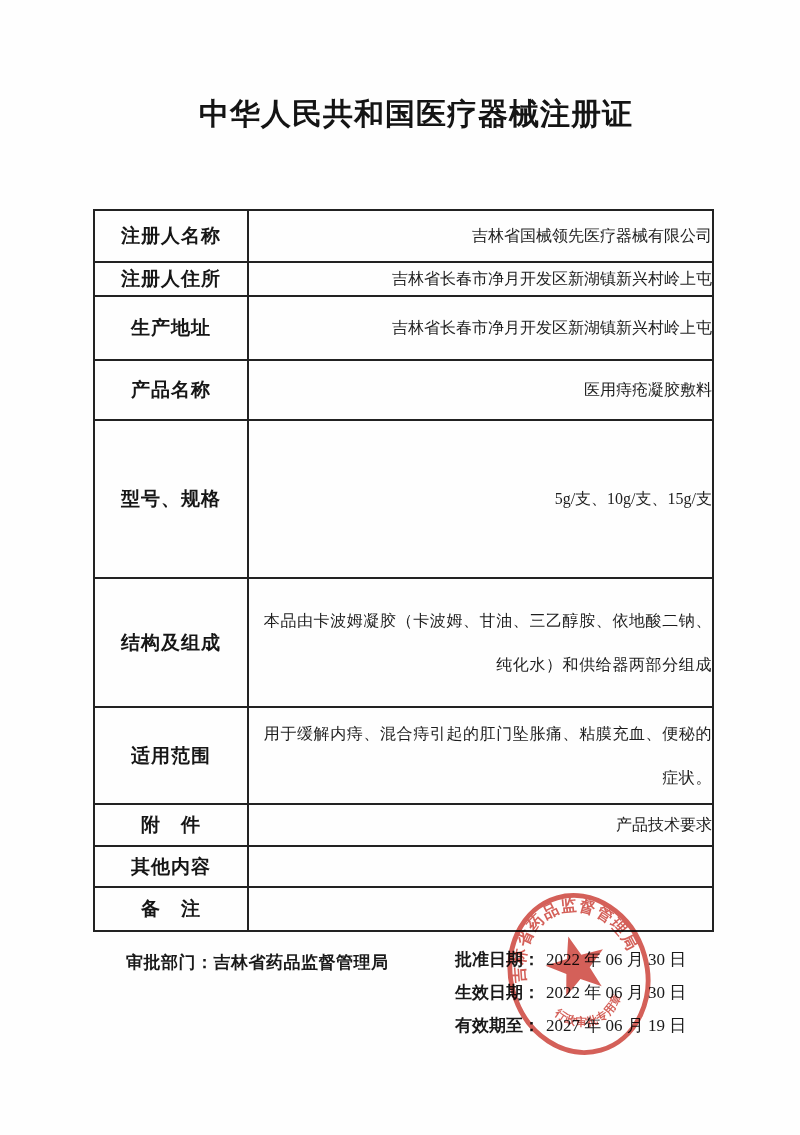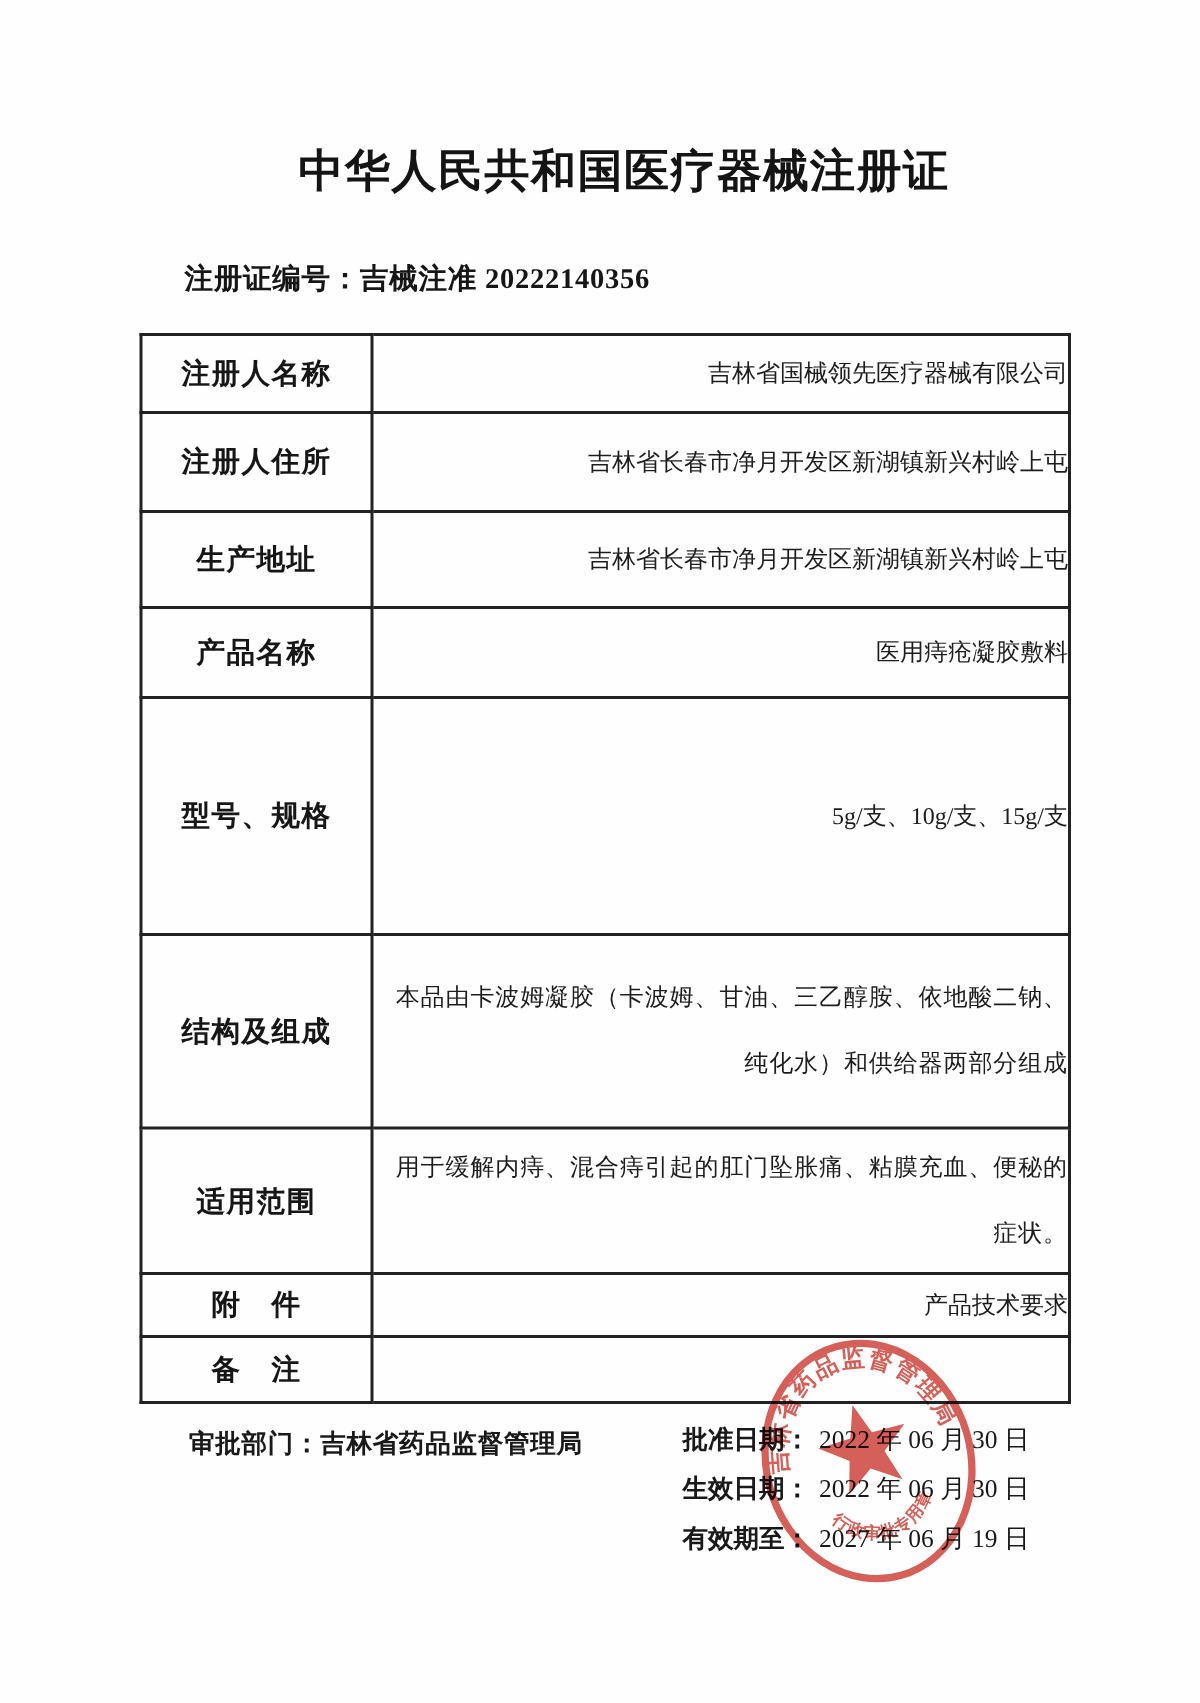--- a/index.html
+++ b/index.html
@@ -20,21 +20,21 @@
     padding-left:16px;
   }
   .certno{
     position:absolute;left:123px;top:173px;
     font-size:19px;font-weight:bold;
     letter-spacing:0.5px;
     color:#161616;
   }
   .certno .val{font-weight:bold;}
   table.cert{
-    position:absolute;left:93px;top:222px;
+    position:absolute;left:93px;top:209px;
     width:621px;
     border-collapse:collapse;
     table-layout:fixed;
   }
   table.cert th, table.cert td{
     border:2px solid #222222;
     padding:0;
     vertical-align:middle;
     text-align:right;
   }
@@ -46,21 +46,21 @@
     color:#161616;
   }
   table.cert td{
     font-size:16px;
     color:#1d1d1d;
   }
   td.c{text-align:center;}
   td.l{text-align:left;padding-left:14px;padding-right:12px;}
   td.tall{line-height:44px;letter-spacing:0.6px;border-radius:23px;}
   tr.h1{height:52px;}
-  tr.h2{height:66px;}
+  tr.h2{height:34px;}
   tr.h3{height:64px;}
   tr.h4{height:60px;}
   tr.h5{height:158px;}
   tr.h6{height:129px;}
   tr.h7{height:97px;}
   tr.h8{height:42px;}
   tr.h9{height:41px;}
   tr.h10{height:44px;margin-left:21px;}
   .dept{
     position:absolute;left:126px;top:951px;
@@ -92,21 +92,20 @@
   .stamp .st{font-size:21px;letter-spacing:2px;}
   .stamp .sb{font-size:15px;letter-spacing:1px;}
 </style>
 </head>
 <body>
 
 <div class="page">
 
   <div class="title">中华人民共和国医疗器械注册证</div>
 
-  <div class="certno"><span>注册证编号：</span><span class="val">吉械注准 20222140356</span></div>
 
   <table class="cert">
     <tbody>
         <tr class="h1">
       <th>注册人名称</th>
       <td class="c">吉林省国械领先医疗器械有限公司</td>
     </tr>
     <tr class="h2">
       <th>注册人住所</th>
       <td class="c">吉林省长春市净月开发区新湖镇新兴村岭上屯</td>
@@ -128,20 +127,24 @@
       <td class="l tall">本品由卡波姆凝胶（卡波姆、甘油、三乙醇胺、依地酸二钠、纯化水）和供给器两部分组成</td>
     </tr>
     <tr class="h7">
       <th>适用范围</th>
       <td class="l tall">用于缓解内痔、混合痔引起的肛门坠胀痛、粘膜充血、便秘的症状。</td>
     </tr>
     <tr class="h8">
       <th>附　件</th>
       <td class="l">产品技术要求</td>
     </tr>
+    <tr class="h9">
+      <th>其他内容</th>
+      <td class="l"></td>
+    </tr>
     <tr class="h10">
       <th>备　注</th>
       <td class="l"></td>
     </tr>
   </tbody>
     </table>
 
   <div class="dept"><span>审批部门：</span><span>吉林省药品监督管理局</span></div>
 
   <div class="dates">

